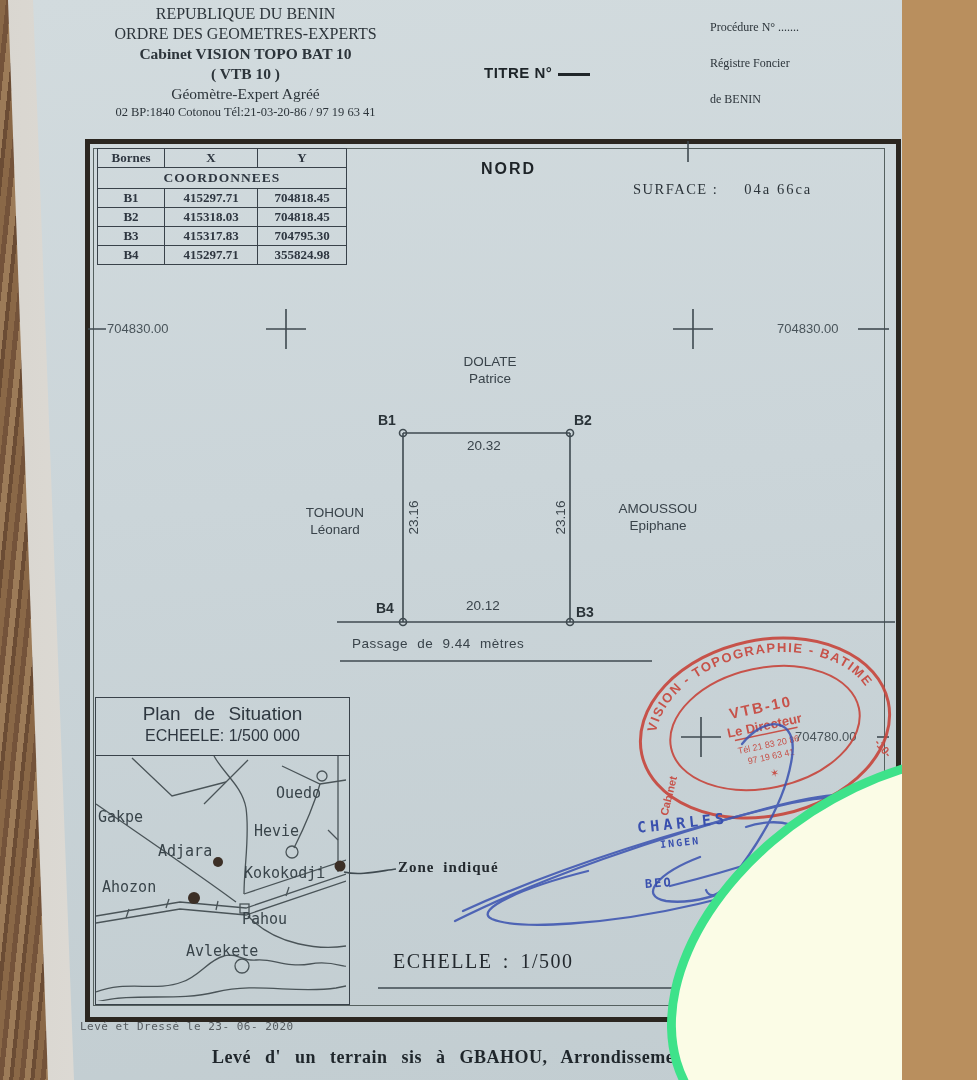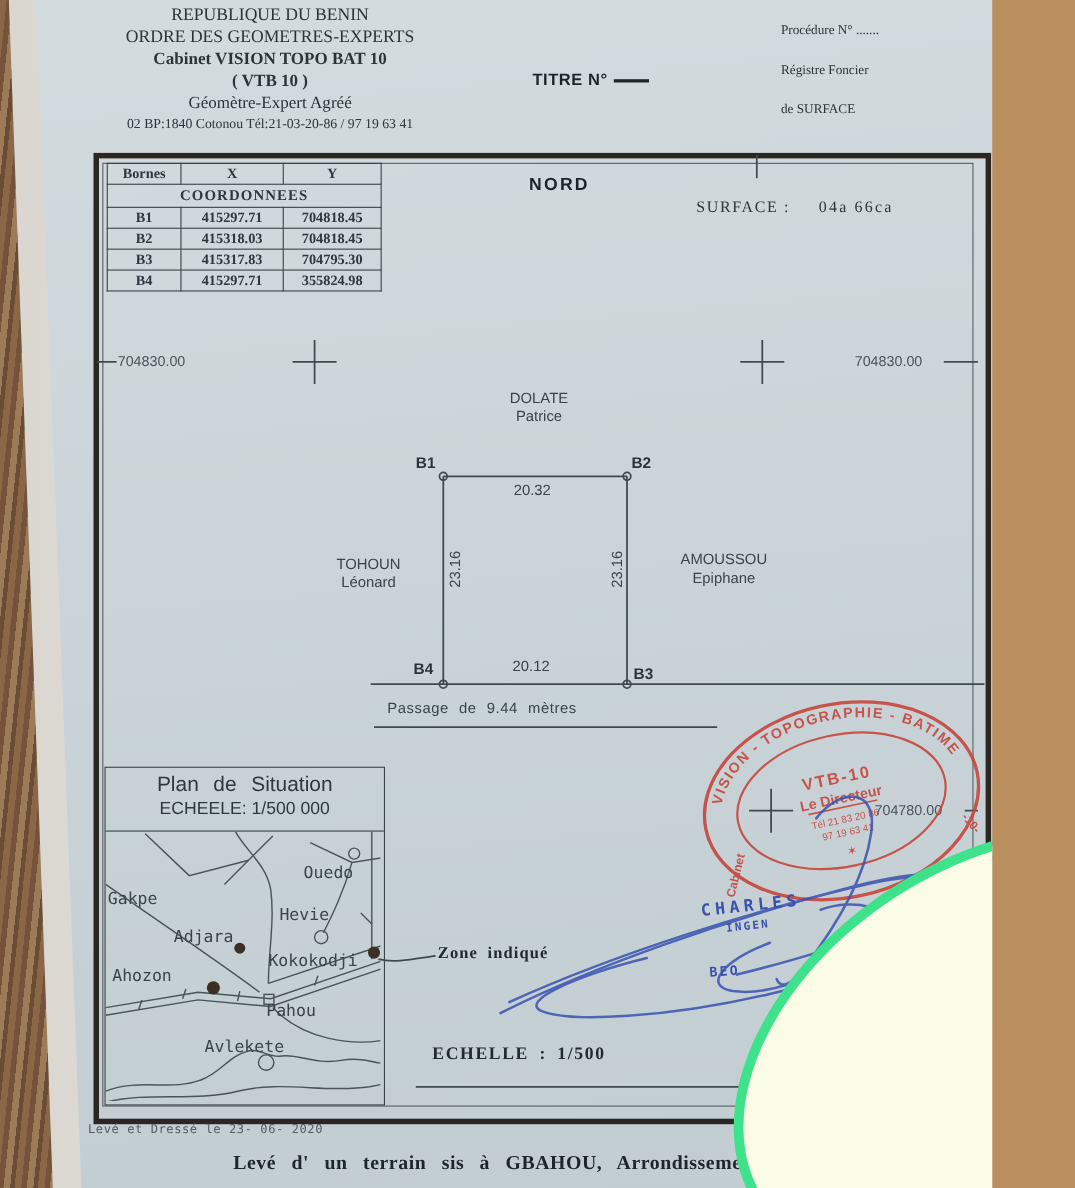--- a/index.html
+++ b/index.html
@@ -49,21 +49,21 @@
   .dim{font-size:13.5px;color:#39434a;}
   .dim-v{transform:rotate(-90deg);transform-origin:center;}
   .passage{font-size:13.5px;color:#39434a;letter-spacing:.5px;word-spacing:5px;}
   
   .plan-box{position:absolute;left:95px;top:697px;width:253px;height:306px;border:1.6px solid #39424a;}
   .plan-title{position:absolute;left:0;top:0;width:100%;height:57px;border-bottom:1.6px solid #39424a;text-align:center;color:#2e3740;}
   .plan-title .t1{font-size:19px;word-spacing:8px;margin-top:5px;}
   .plan-title .t2{font-size:16px;margin-top:2px;}
   .map{position:absolute;left:0;top:58px;}
   .zone{left:398px;top:859px;font-family:"Liberation Serif",serif;font-weight:bold;font-size:15px;letter-spacing:1px;word-spacing:4px;color:#23292e;}
-  .echelle{left:393px;top:950px;font-family:"Liberation Serif",serif;font-weight:bold;font-size:16px;letter-spacing:1.5px;word-spacing:4px;color:#23292e;}
+  .echelle{left:393px;top:950px;font-family:"Liberation Serif",serif;font-weight:normal;font-size:20px;letter-spacing:1.5px;word-spacing:4px;color:#23292e;}
   
   .datestamp{left:80px;top:1020px;font-family:"DejaVu Sans Mono",monospace;font-size:11px;color:#565c60;letter-spacing:.5px;}
   .descr{left:212px;top:1047px;font-family:"Liberation Serif",serif;font-weight:bold;font-size:18px;word-spacing:9px;letter-spacing:.5px;color:#1f262b;}
   
   .lines,.sig{position:absolute;left:0;top:0;pointer-events:none;}
   .stamp-red{position:absolute;left:633px;top:626px;opacity:.9;}
   .bluetxt{position:absolute;color:#3950ae;font-family:"DejaVu Sans Mono",monospace;font-weight:bold;}
   .bt1{left:637px;top:814px;font-size:15px;letter-spacing:4px;transform:rotate(-6deg);}
   .bt2{left:660px;top:837px;font-size:10px;letter-spacing:2px;transform:rotate(-6deg);}
   .bt3{left:645px;top:876px;font-size:12px;letter-spacing:2px;transform:rotate(-4deg);}
@@ -91,21 +91,21 @@
       <div class="l6">02 BP:1840 Cotonou  Tél:21-03-20-86 / 97 19 63 41</div>
     </div>
 
     <div class="abs titre">
       <span>TITRE N°</span><span class="title-dash"></span>
     </div>
 
     <div class="hdr-right">
       <div>Procédure N° .......</div>
       <div>Régistre Foncier</div>
-      <div>de SURFACE</div>
+      <div>de BENIN</div>
     </div>
 
     <div class="frame"></div>
     <div class="frame-inner"></div>
 
     <table class="coords">
       <tbody>
           <tr>
         <th class="c1">Bornes</th>
         <th class="c2">X</th>

